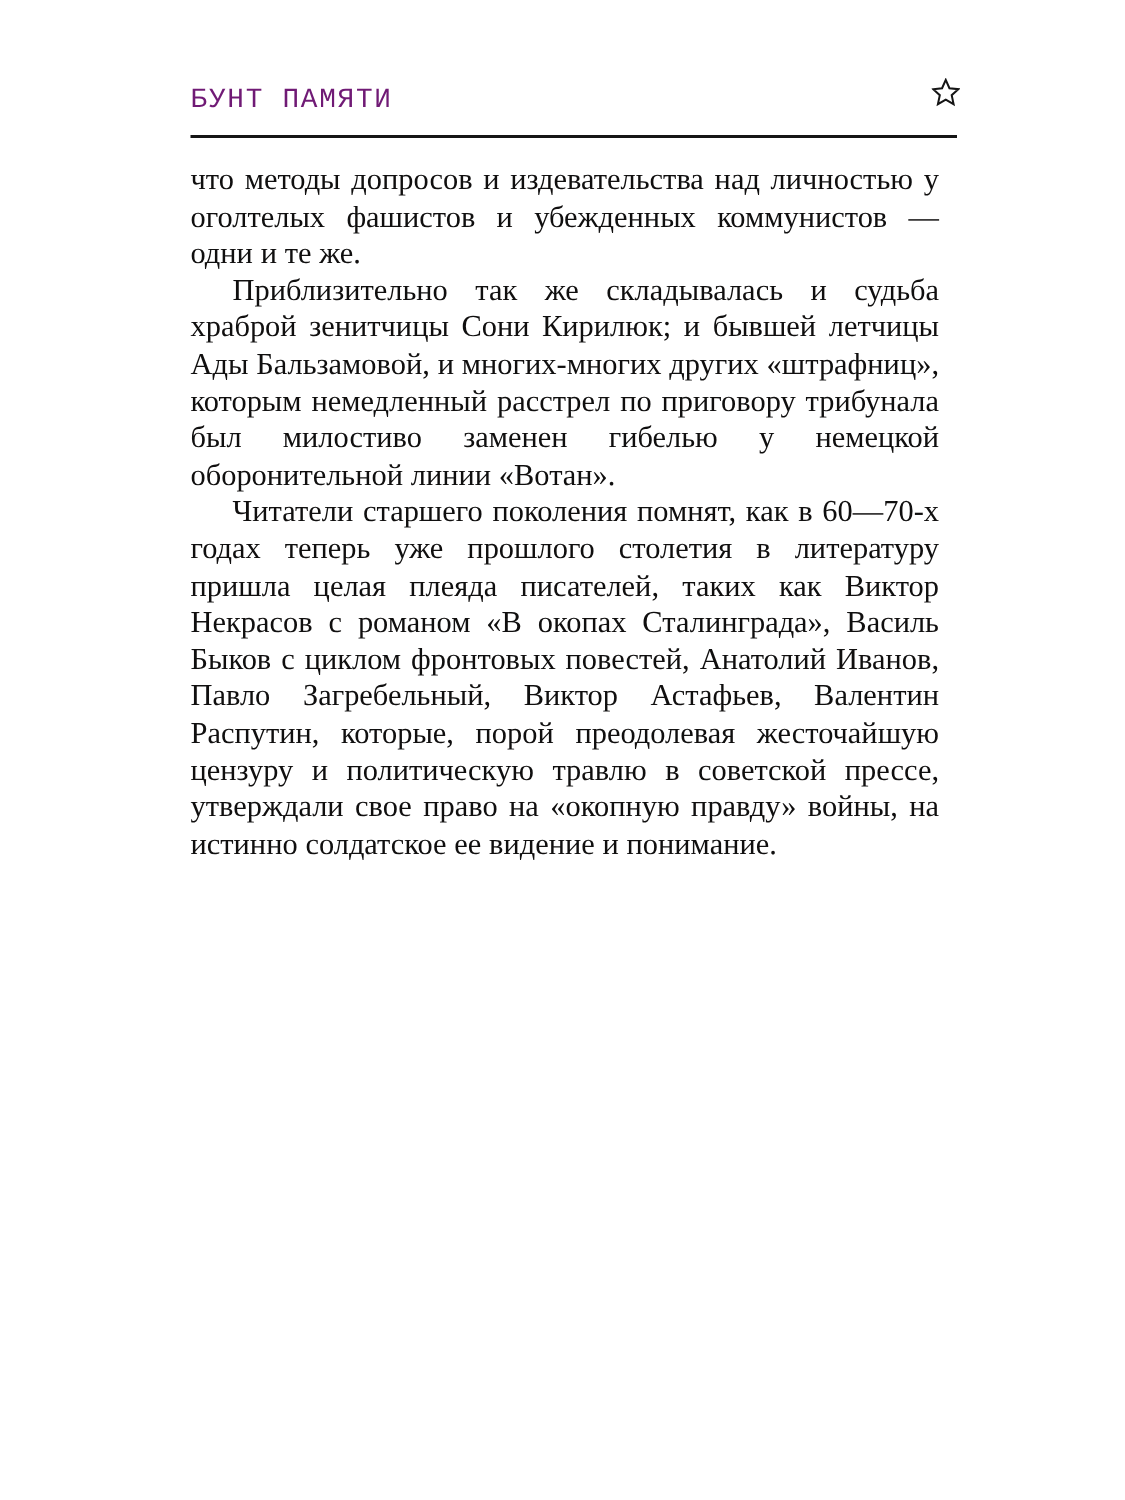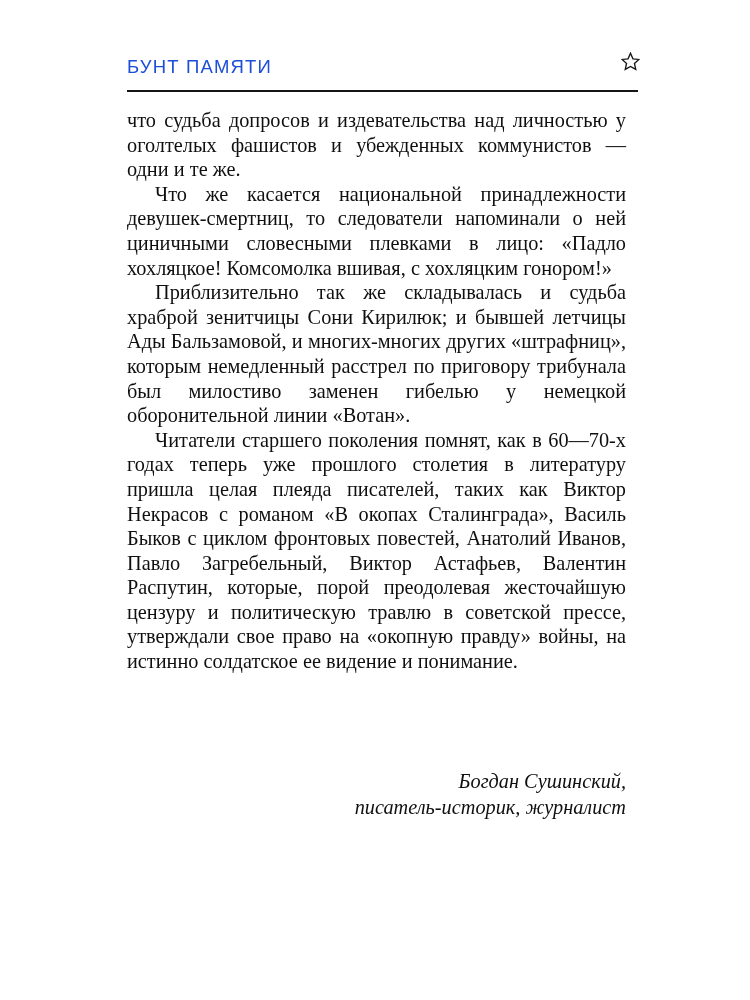--- a/index.html
+++ b/index.html
@@ -32,25 +32,25 @@
     top: 58px;
     width: 511px;
     height: 34px;
     display: flex;
     align-items: flex-start;
     justify-content: space-between;
     border-bottom: 2.2px solid #151515;
     box-sizing: border-box;
   }
   .running-title {
-    font-family: Liberation Sans, sans-serif;
+    font-family: Liberation Mono, monospace;
     font-size: 18.5px;
     font-weight: 400;
     letter-spacing: 1.15px;
-    color: #1d4ed8;
+    color: #701a75;
     line-height: 1;
     white-space: nowrap;
   }
   .head-star {
     line-height: 1;
     margin-top: -6px;
     margin-right: -2px;
   }
   .head-star svg { display: block; }
 
@@ -96,24 +96,19 @@
   <div class="running-head">
     <span class="running-title">БУНТ ПАМЯТИ</span>
     <span class="head-star">
       <svg width="19" height="19" viewBox="0 0 24 24" aria-hidden="true">
         <polygon points="12,1.6 15.1,8.6 22.6,9.4 17.0,14.5 18.6,22.0 12,18.2 5.4,22.0 7.0,14.5 1.4,9.4 8.9,8.6" fill="#ffffff" stroke="#151515" stroke-width="1.7" stroke-linejoin="miter"></polygon>
       </svg>
     </span>
   </div>
 
   <div class="body-col">
-    <p class="para no-indent">что судьба допросов и издевательства над личностью у оголтелых фашистов и убежденных коммунистов — одни и те же.</p>
-    <p class="para">Что же касается национальной принадлежности девушек-смертниц, то следователи напоминали о ней циничными словесными плевками в лицо: «Падло хохляцкое! Комсомолка вшивая, с хохляцким гонором!»</p>
+    <p class="para no-indent">что методы допросов и издевательства над личностью у оголтелых фашистов и убежденных коммунистов — одни и те же.</p>
     <p class="para">Приблизительно так же складывалась и судьба храброй зенитчицы Сони Кирилюк; и бывшей летчицы Ады Бальзамовой, и многих-многих других «штрафниц», которым немедленный расстрел по приговору трибунала был милостиво заменен гибелью у немецкой оборонительной линии «Вотан».</p>
     <p class="para">Читатели старшего поколения помнят, как в 60—70-х годах теперь уже прошлого столетия в литературу пришла целая плеяда писателей, таких как Виктор Некрасов с романом «В окопах Сталинграда», Василь Быков с циклом фронтовых повестей, Анатолий Иванов, Павло Загребельный, Виктор Астафьев, Валентин Распутин, которые, порой преодолевая жесточайшую цензуру и политическую травлю в советской прессе, утверждали свое право на «окопную правду» войны, на истинно солдатское ее видение и понимание.</p>
   </div>
 
-  <div class="signature">
-    <span class="sig-line">Богдан Сушинский,</span>
-    <span class="sig-line">писатель-историк, журналист</span>
-  </div>
 
 </div>
 
 </body></html>

